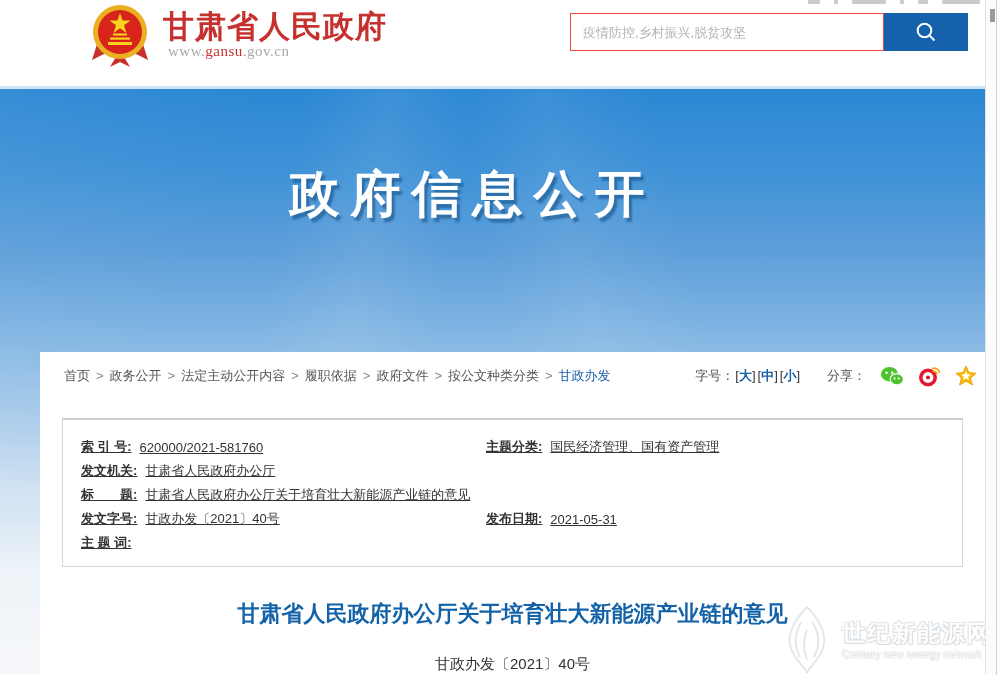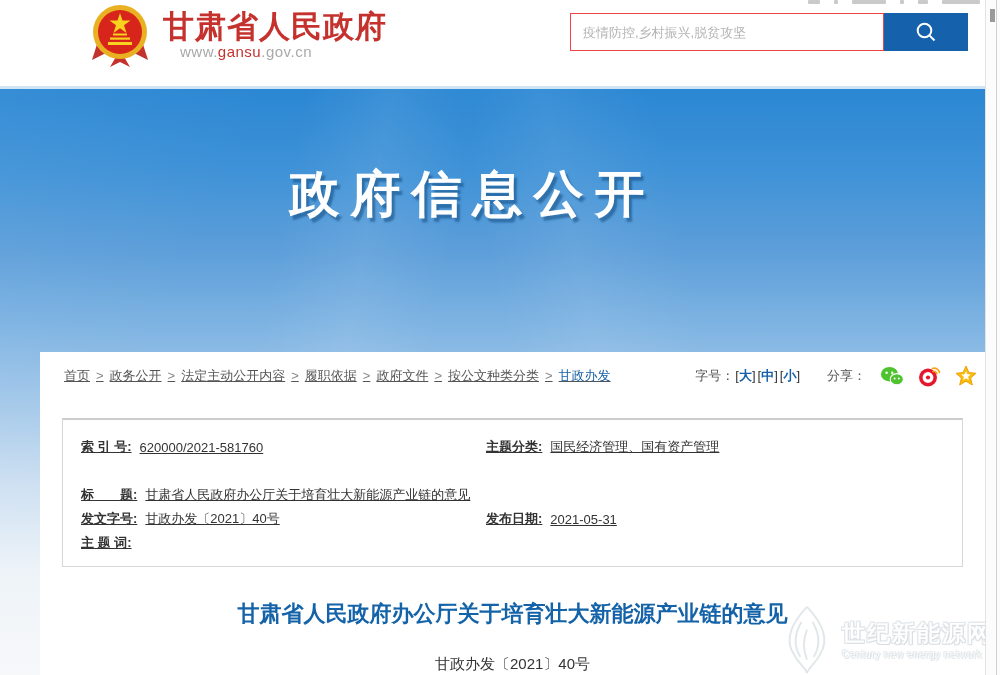--- a/index.html
+++ b/index.html
@@ -3,21 +3,21 @@
 <meta charset="utf-8">
 <style>
   * { margin:0; padding:0; box-sizing:border-box; }
   body { margin:0; background:#fff; font-family:"Liberation Sans","DejaVu Sans",sans-serif; }
   .page { position:relative; width:1000px; height:675px; overflow:hidden; background:#fff; }
 
   
   .header { position:absolute; top:0; left:0; width:985px; height:86px; background:#fff; z-index:3; }
   .logo-wrap { position:absolute; left:91px; top:2px; width:58px; height:66px; cursor:pointer; }
   .site-title { position:absolute; left:163px; top:6px; font-size:31px; font-weight:bold; color:#c5322e; letter-spacing:1px; white-space:nowrap; }
-  .site-url { position:absolute; left:180px; top:43px; font-size:15px; color:#a9a9a9; letter-spacing:.5px; }
+  .site-url { position:absolute; left:168px; top:43px; font-size:15px; color:#a9a9a9; letter-spacing:.5px;font-family:Liberation Serif, serif; }
   .site-url .hl { color:#c5322e; }
   .topbar-remnant { position:absolute; top:0; left:808px; height:7px; overflow:hidden; display:flex; gap:14px; align-items:flex-start; opacity:.75; }
   .topbar-remnant i { display:block; height:4px; background:#b9b9b9; border-radius:1px; }
 
   .search-box { position:absolute; left:570px; top:13px; display:flex; height:38px; }
   .search-input { width:314px; height:38px; border:1px solid #ef4444; padding:0 12px; font-size:13px; color:#333; outline:none; }
   .search-input::placeholder { color:#b3b3b3; }
   .search-btn { width:84px; height:38px; background:#1561ac; border:none; display:flex; align-items:center; justify-content:center; cursor:pointer; }
 
   
@@ -30,21 +30,21 @@
       linear-gradient(78deg, transparent 52%, rgba(255,255,255,.07) 60%, transparent 70%),
       linear-gradient(115deg, rgba(255,255,255,.05) 0%, transparent 22%); }
   .banner-title { position:absolute; top:72px; left:0; width:945px; text-align:center;
     font-size:50px; font-weight:bold; color:#ffffff; letter-spacing:11px;
     text-shadow:3px 4px 2px rgba(16,74,128,.55); }
 
   
   .card { position:absolute; left:40px; top:352px; width:945px; height:323px; background:#fff; z-index:2; }
 
   .breadcrumb-row { display:flex; justify-content:space-between; align-items:center; padding:13px 8px 10px 24px; }
-  .breadcrumb { font-size:13px; color:#555; white-space:nowrap;text-decoration:underline; }
+  .breadcrumb { font-size:13px; color:#555; white-space:nowrap; }
   .crumb { color:#555; cursor:pointer; }
   .crumb.current { color:#1560a8; }
   .sep { color:#888; margin:0 6px; }
 
   .toolbar { display:flex; align-items:center; font-size:13px; color:#555; white-space:nowrap; }
   .fs-label, .share-label { color:#555; }
   .fs-item { cursor:pointer; margin:0 1px; }
   .fs-item .bk { color:#333; }
   .fs-item .fs-char { color:#1560a8; font-weight:bold; }
   .share-label { margin-left:26px; }
@@ -163,20 +163,24 @@
           </svg>
         </span>
       </div>
     </div>
 
     <div class="doc-meta">
       <div class="meta-row c1 r1">
         <span class="meta-label">索 引 号:</span>
         <span class="meta-value">620000/2021-581760</span>
       </div>
+      <div class="meta-row c1 r2">
+        <span class="meta-label">发文机关:</span>
+        <span class="meta-value">甘肃省人民政府办公厅</span>
+      </div>
       <div class="meta-row c1 r3">
         <span class="meta-label">标　　题:</span>
         <span class="meta-value">甘肃省人民政府办公厅关于培育壮大新能源产业链的意见</span>
       </div>
       <div class="meta-row c1 r4">
         <span class="meta-label">发文字号:</span>
         <span class="meta-value">甘政办发〔2021〕40号</span>
       </div>
       <div class="meta-row c2 r1">
         <span class="meta-label">主题分类:</span>

